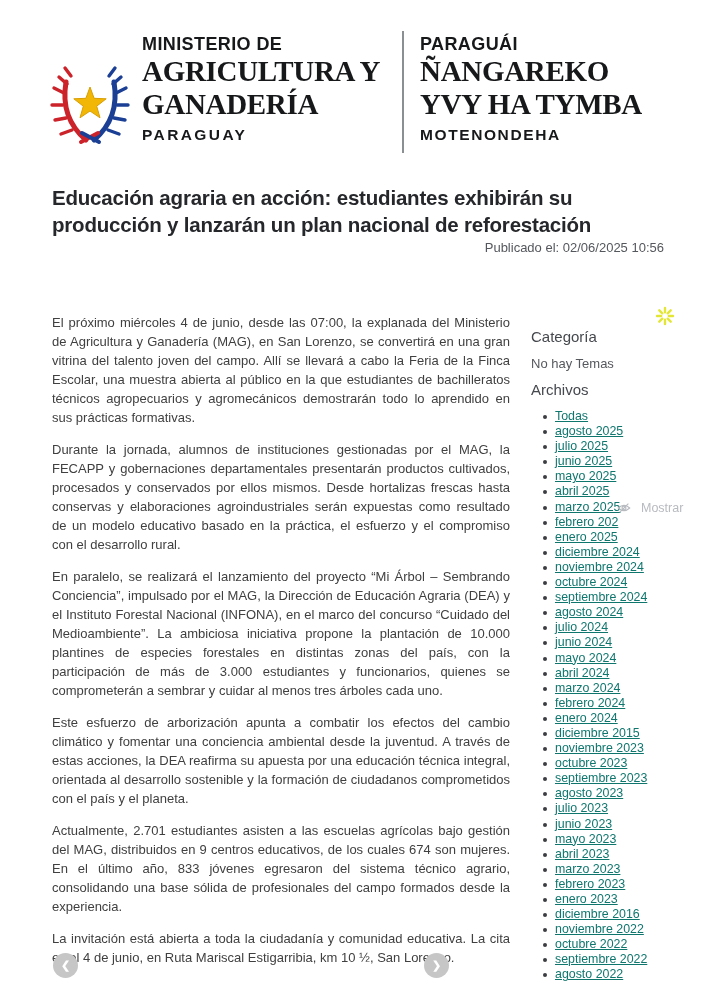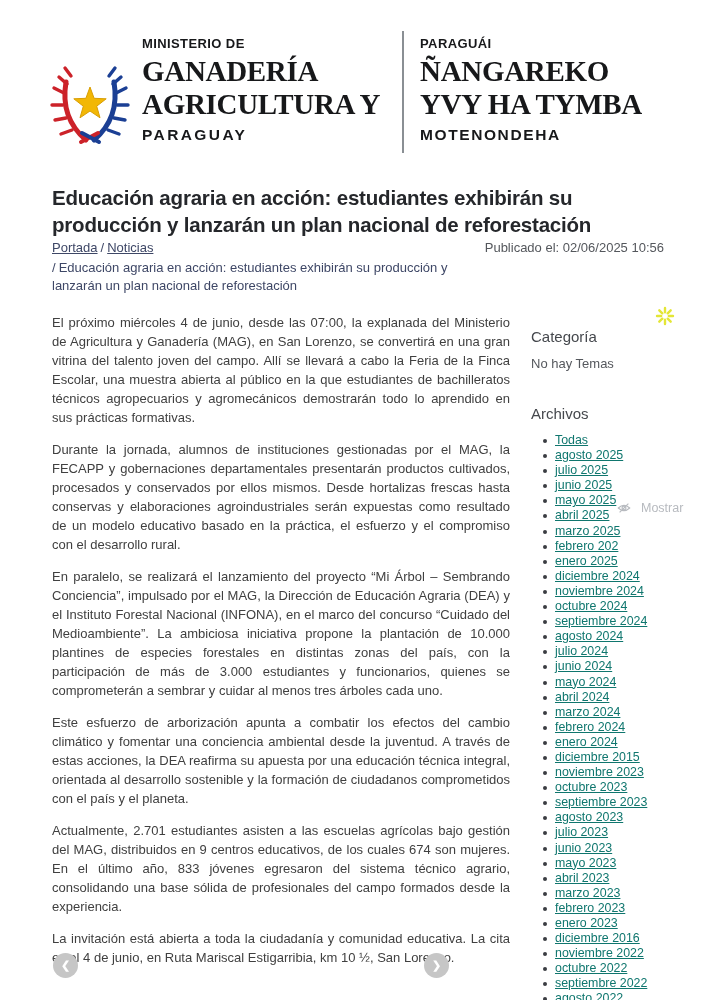--- a/index.html
+++ b/index.html
@@ -3,21 +3,21 @@
 <meta charset="utf-8">
 <style>
   html,body{margin:0;padding:0;background:#ffffff;}
   .page{position:relative;width:707px;height:1000px;background:#fff;overflow:hidden;
         font-family:"Liberation Sans","DejaVu Sans",sans-serif;}
 
   
   .crest{position:absolute;left:50px;top:46px;width:80px;height:104px;}
   .mlogo{position:absolute;left:142px;top:33px;}
   .glogo{position:absolute;left:420px;top:33px;}
-  .logo-small{font-size:13px;font-weight:700;color:#17181a;letter-spacing:.4px;line-height:22px;}
+  .logo-small{font-size:18px;font-weight:700;color:#17181a;letter-spacing:.4px;line-height:22px;}
   .logo-serif{font-family:"Liberation Serif","DejaVu Serif",serif;font-weight:700;color:#17181a;
               font-size:29px;line-height:33px;letter-spacing:-.3px;}
   .logo-country{font-size:15.5px;font-weight:700;color:#17181a;letter-spacing:2.4px;line-height:24px;margin-top:2px;}
   .logo-divider{position:absolute;left:402px;top:31px;width:2px;height:122px;background:#8a8f94;}
 
   
   .article-title{position:absolute;left:52px;top:184px;width:616px;
       font-size:20.5px;font-weight:700;color:#25272b;line-height:27px;letter-spacing:-.2px;}
   .meta-row{position:absolute;left:52px;top:239px;width:612px;display:flex;align-items:flex-start;}
   .crumbs{width:432px;font-size:13px;line-height:18px;color:#3e4766;}
@@ -28,21 +28,21 @@
 
   .body-col{position:absolute;left:52px;top:313px;width:458px;}
   .body-col p{margin:0 0 13px 0;font-size:13px;line-height:19px;color:#404040;
       text-align:justify;text-justify:inter-word;}
 
   
   .sidebar{position:absolute;left:531px;top:315px;width:176px;}
   .asterisk{position:absolute;left:123px;top:-10px;width:22px;height:22px;}
   .side-h{font-size:15px;color:#45484d;margin:12px 0 0 0;font-weight:400;line-height:20px;}
   .side-empty{font-size:13px;color:#55585d;margin-top:8px;line-height:17px;}
-  .archives-h{margin-top:32px;}
+  .archives-h{margin-top:8px;}
   ul.archives{list-style:none;margin:9px 0 0 0;padding:0 0 0 24px;}
   ul.archives li{position:relative;font-size:12.4px;line-height:15.1px;color:#3e4766;}
   ul.archives li::before{content:"";position:absolute;left:-12px;top:6px;width:4px;height:4px;
       border-radius:50%;background:#3a3d42;}
   ul.archives a{color:#0f766e;text-decoration:underline;cursor:pointer;}
 
   .mostrar-chip{position:absolute;left:86px;top:186px;display:flex;align-items:center;gap:10px;
       color:#b7babf;font-size:12.5px;white-space:nowrap;cursor:pointer;}
 
   
@@ -67,46 +67,38 @@
       <path d="M58,82 L69,86 M64,70 L75,72 M67,57 L78,57 M66,45 L76,40 M63,36 L71,29 M59,28 L65,20" stroke="#1b3f94" stroke-width="3.4" stroke-linecap="round"></path>
 
       <path d="M31,94 L48,85" stroke="#cc2229" stroke-width="4" stroke-linecap="round"></path>
       <path d="M49,94 L32,85" stroke="#1b3f94" stroke-width="4" stroke-linecap="round"></path>
 
       <polygon points="40,39 44.1,50.3 56.2,50.8 46.7,58.2 50,69.8 40,63 30,69.8 33.3,58.2 23.8,50.8 35.9,50.3" fill="#f2b705" stroke="#d99e04" stroke-width="1"></polygon>
     </svg>
 
     <div class="mlogo">
       <div class="logo-small">MINISTERIO DE</div>
+      <div class="logo-serif">AGRICULTURA Y</div>
       <div class="logo-serif">GANADERÍA</div>
-      <div class="logo-serif">AGRICULTURA Y</div>
       <div class="logo-country">PARAGUAY</div>
     </div>
 
     <div class="logo-divider"></div>
 
     <div class="glogo">
       <div class="logo-small">PARAGUÁI</div>
       <div class="logo-serif">ÑANGAREKO</div>
       <div class="logo-serif">YVY HA TYMBA</div>
       <div class="logo-country" style="letter-spacing:1.6px;">MOTENONDEHA</div>
     </div>
   </div>
 
   <h1 class="article-title" style="margin:0;">Educación agraria en acción: estudiantes exhibirán su producción y lanzarán un plan nacional de reforestación</h1>
 
   <div class="meta-row">
-    <div class="crumbs">
-      <span>
-        <a>Portada</a><span class="crumb-sep">/</span><a>Noticias</a>
-      </span>
-      <div class="crumb-current">
-        <span class="crumb-sep" style="padding-left:0;">/</span><span>Educación agraria en acción: estudiantes exhibirán su producción y lanzarán un plan nacional de reforestación</span>
-      </div>
-    </div>
     <div class="published">Publicado el: 02/06/2025 10:56</div>
   </div>
 
   <div class="body-col">
 
   <p>El próximo miércoles 4 de junio, desde las 07:00, la explanada del Ministerio de Agricultura y Ganadería (MAG), en San Lorenzo, se convertirá en una gran vitrina del talento joven del campo. Allí se llevará a cabo la Feria de la Finca Escolar, una muestra abierta al público en la que estudiantes de bachilleratos técnicos agropecuarios y agromecánicos demostrarán todo lo aprendido en sus prácticas formativas.</p>
       <p>Durante la jornada, alumnos de instituciones gestionadas por el MAG, la FECAPP y gobernaciones departamentales presentarán productos cultivados, procesados y conservados por ellos mismos. Desde hortalizas frescas hasta conservas y elaboraciones agroindustriales serán expuestas como resultado de un modelo educativo basado en la práctica, el esfuerzo y el compromiso con el desarrollo rural.</p>
       <p>En paralelo, se realizará el lanzamiento del proyecto “Mi Árbol – Sembrando Conciencia”, impulsado por el MAG, la Dirección de Educación Agraria (DEA) y el Instituto Forestal Nacional (INFONA), en el marco del concurso “Cuidado del Medioambiente”. La ambiciosa iniciativa propone la plantación de 10.000 plantines de especies forestales en distintas zonas del país, con la participación de más de 3.000 estudiantes y funcionarios, quienes se comprometerán a sembrar y cuidar al menos tres árboles cada uno.</p>
       <p>Este esfuerzo de arborización apunta a combatir los efectos del cambio climático y fomentar una conciencia ambiental desde la juventud. A través de estas acciones, la DEA reafirma su apuesta por una educación técnica integral, orientada al desarrollo sostenible y la formación de ciudadanos comprometidos con el país y el planeta.</p>
       <p>Actualmente, 2.701 estudiantes asisten a las escuelas agrícolas bajo gestión del MAG, distribuidos en 9 centros educativos, de los cuales 674 son mujeres. En el último año, 833 jóvenes egresaron del sistema técnico agrario, consolidando una base sólida de profesionales del campo formados desde la experiencia.</p>

